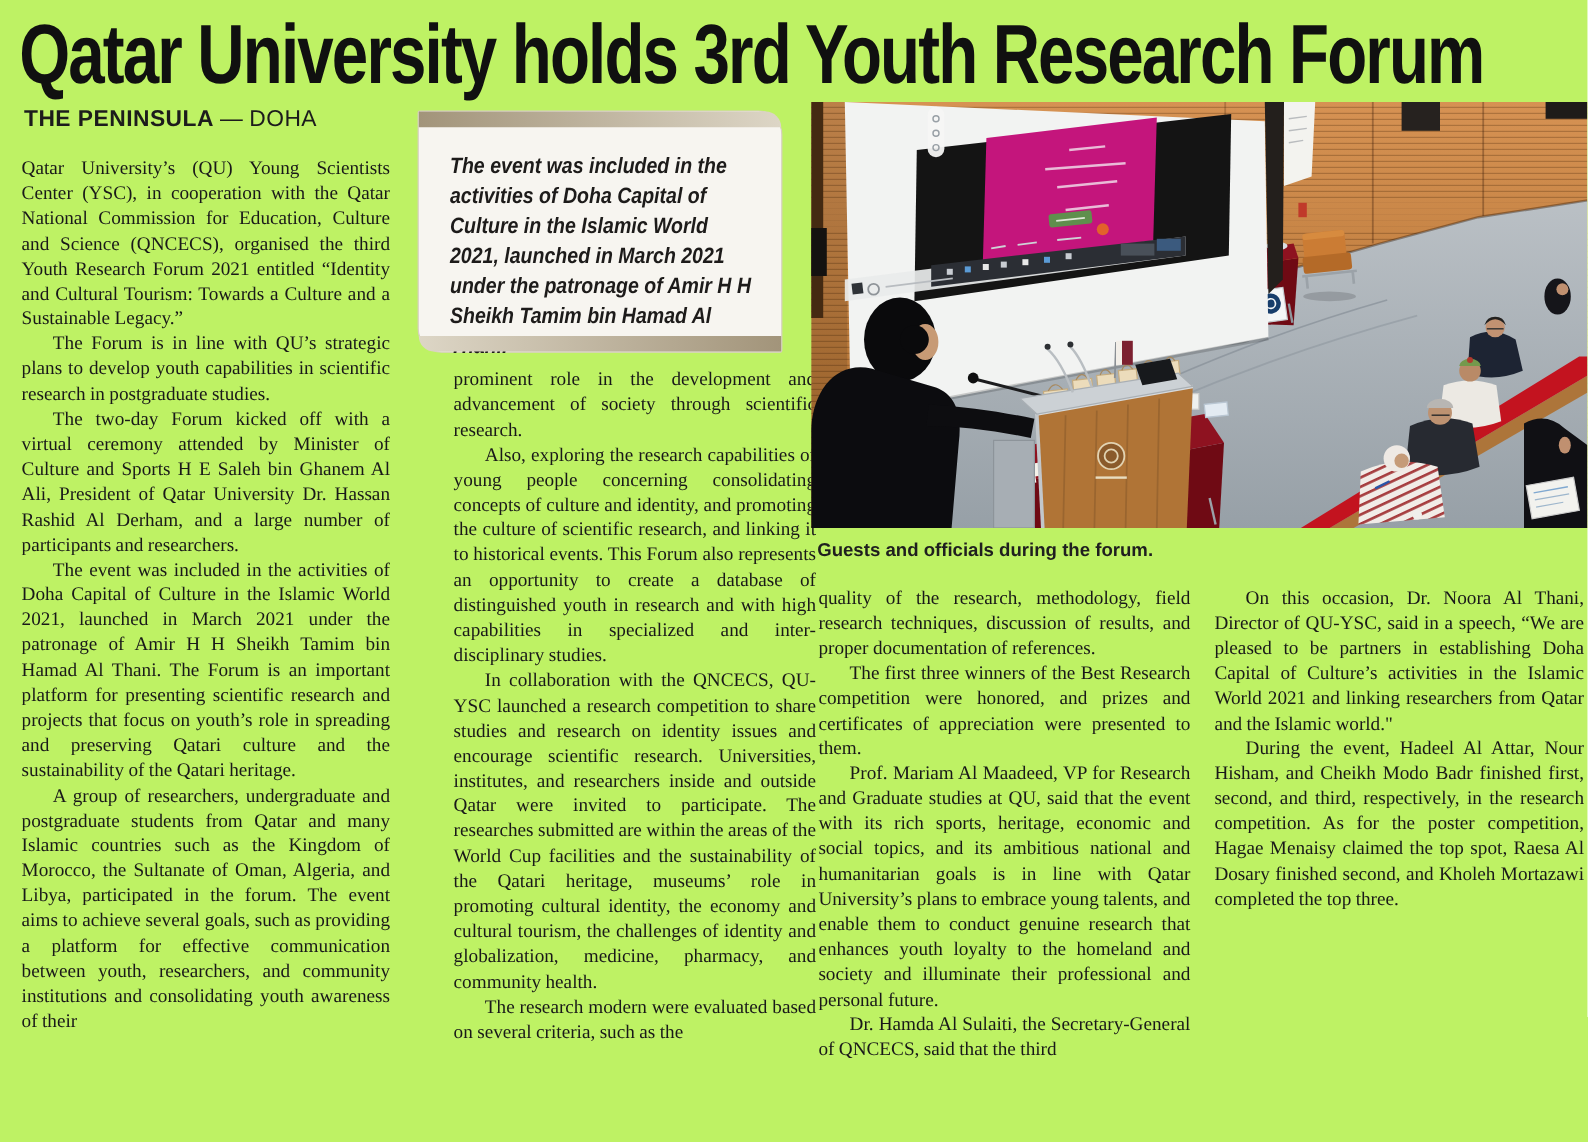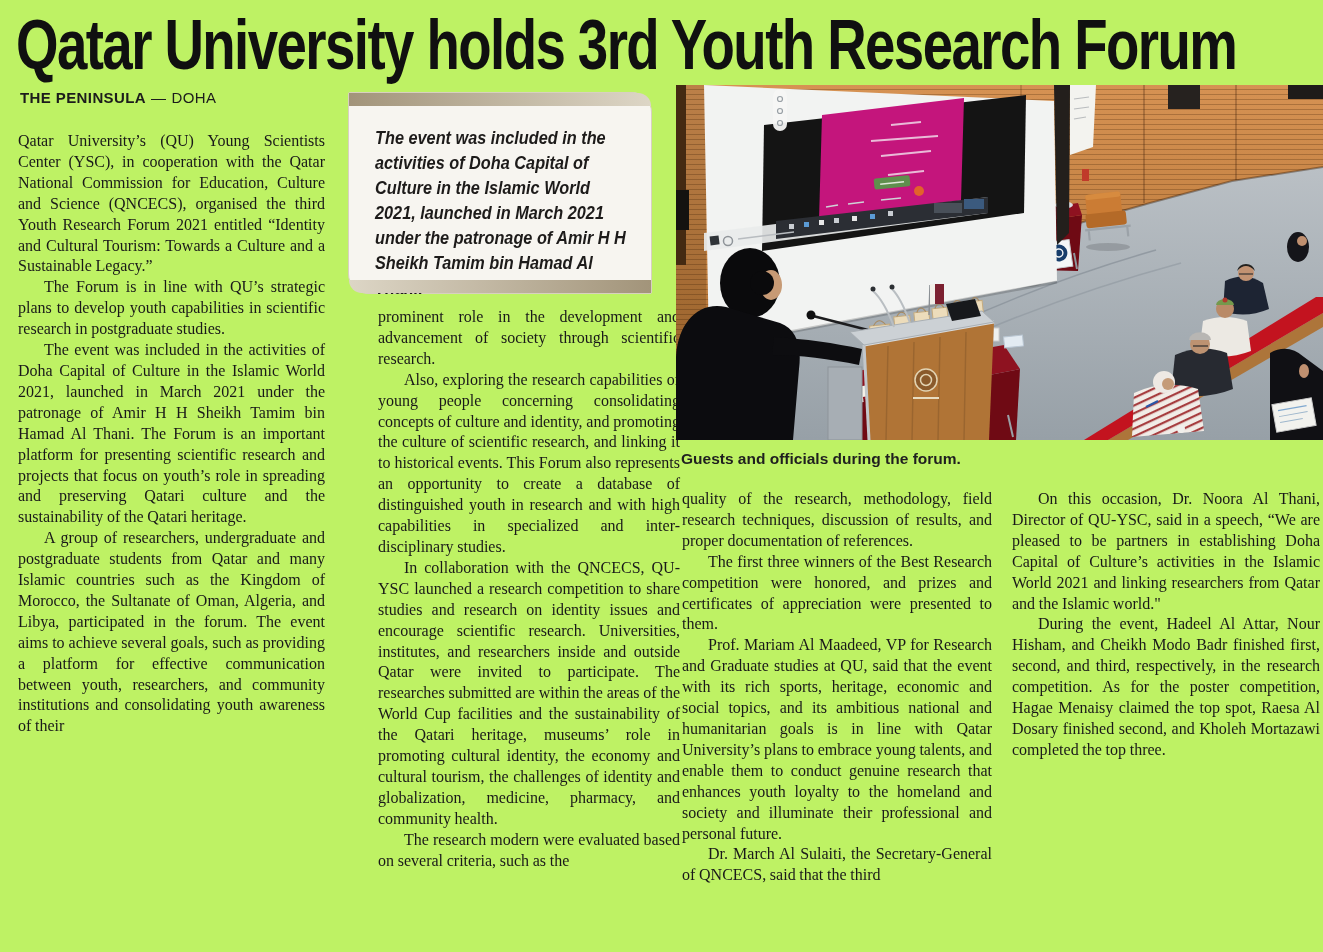--- a/index.html
+++ b/index.html
@@ -5,21 +5,21 @@
   html,body{margin:0;padding:0;background:#ffffff;}
   .page{position:relative;width:1323px;height:952px;overflow:hidden;background:#bef264;
         font-family:"Liberation Serif", serif;}
   
   .headline{position:absolute;left:16px;top:10px;margin:0;white-space:nowrap;
     font-family:"Liberation Sans", sans-serif;font-weight:700;font-size:70px;
     color:var(--headline-color,#101010);line-height:1;}
   .squeeze{display:inline-block;transform:scaleX(.78);transform-origin:0 50%;letter-spacing:-2px;}
   
   .byline{position:absolute;left:20px;top:89px;font-family:"Liberation Sans",sans-serif;
-    font-size:15px;color:var(--byline-color,#1c1c1c);letter-spacing:.4px;}
+    font-size:19px;color:var(--byline-color,#1c1c1c);letter-spacing:.4px;}
   .byline .src{font-weight:700;}
   .byline .dash{margin:0 5px;font-weight:400;}
   .byline .loc{font-weight:400;}
   
   .col{position:absolute;font-size:16px;line-height:20.9px;text-align:justify;
     color:var(--body-color,#191919);hyphens:auto;-webkit-hyphens:auto;word-spacing:-.3px;}
   .col p{margin:0;}
   .col p.ind{text-indent:26px;}
   .col1{left:18px;top:131px;width:307px;}
   .col2{left:350px;top:307px;width:302px;margin-left:28px;}
@@ -62,20 +62,21 @@
 
   <h1 class="headline"><span class="squeeze">Qatar University holds 3rd Youth Research Forum</span></h1>
 
   <div class="byline">
     <span class="src">THE PENINSULA</span><span class="dash">—</span><span class="loc">DOHA</span>
   </div>
 
   <div class="col col1">
     <p>Qatar University’s (QU) Young Scientists Center (YSC), in cooperation with the Qatar National Commission for Education, Culture and Science (QNCECS), organised the third Youth Research Forum 2021 entitled “Identity and Cultural Tourism: Towards a Culture and a Sustainable Legacy.”</p>
     <p class="ind">The Forum is in line with QU’s strategic plans to develop youth capabilities in scientific research in postgraduate studies.</p>
+    <p class="ind">The two-day Forum kicked off with a virtual ceremony attended by Minister of Culture and Sports H E Saleh bin Ghanem Al Ali, President of Qatar University Dr. Hassan Rashid Al Derham, and a large number of participants and researchers.</p>
     <p class="ind">The event was included in the activities of Doha Capital of Culture in the Islamic World 2021, launched in March 2021 under the patronage of Amir H H Sheikh Tamim bin Hamad Al Thani. The Forum is an important platform for presenting scientific research and projects that focus on youth’s role in spreading and preserving Qatari culture and the sustainability of the Qatari heritage.</p>
     <p class="ind">A group of researchers, undergraduate and postgraduate students from Qatar and many Islamic countries such as the Kingdom of Morocco, the Sultanate of Oman, Algeria, and Libya, participated in the forum. The event aims to achieve several goals, such as providing a platform for effective communication between youth, researchers, and community institutions and consolidating youth awareness of their</p>
   </div>
 
   <aside class="quote">
     <div class="quote-top"></div>
     <div class="quote-text">The event was included in the activities of Doha Capital of Culture in the Islamic World 2021, launched in March 2021 under the patronage of Amir H H  Sheikh Tamim bin Hamad Al Thani.</div>
     <div class="quote-bottom"></div>
   </aside>
 
@@ -404,21 +405,21 @@
       </g>
     </svg>
   </figure>
 
   <div class="caption">Guests and officials during the forum.</div>
 
   <div class="col col3">
     <p>quality of the research, methodology, field research techniques, discussion of results, and proper documentation of references.</p>
     <p class="ind">The first three winners of the Best Research competition were honored, and prizes and certificates of appreciation were presented to them.</p>
     <p class="ind">Prof. Mariam Al Maadeed, VP for Research and Graduate studies at QU, said that the event with its rich sports, heritage, economic and social topics, and its ambitious national and humanitarian goals is in line with Qatar University’s plans to embrace young talents, and enable them to conduct genuine research that enhances youth loyalty to the homeland and society and illuminate their professional and personal future.</p>
-    <p class="ind">Dr. March Al Sulaiti, the Secretary-General of QNCECS, said that the third</p>
+    <p class="ind">Dr. Hamda Al Sulaiti, the Secretary-General of QNCECS, said that the third</p>
   </div>
 
   <div class="col col4">
     <p class="ind">On this occasion, Dr. Noora Al Thani, Director of QU-YSC, said in a speech, “We are pleased to be partners in establishing Doha Capital of Culture’s activities in the Islamic World 2021 and linking researchers from Qatar and the Islamic world."</p>
     <p class="ind">During the event, Hadeel Al Attar, Nour Hisham, and Cheikh Modo Badr finished first, second, and third, respectively, in the research competition. As for the poster competition, Hagae Menaisy claimed the top spot, Raesa Al Dosary finished second, and Kholeh Mortazawi completed the top three.</p>
   </div>
 
 </div>
 
 </body></html>

